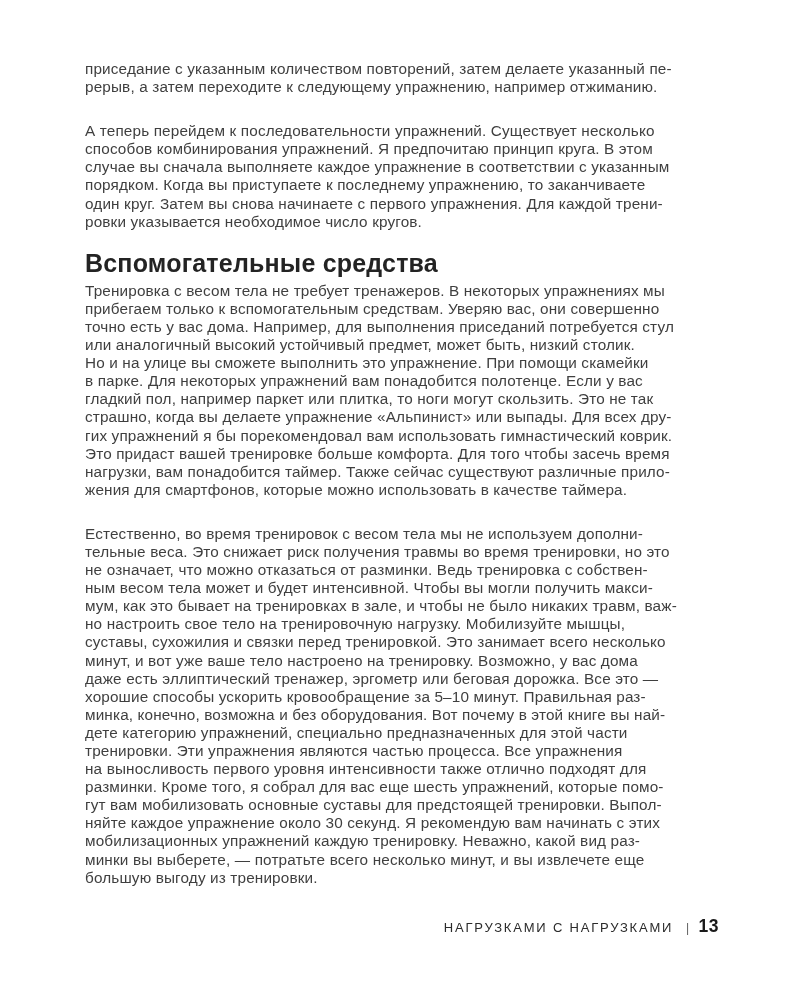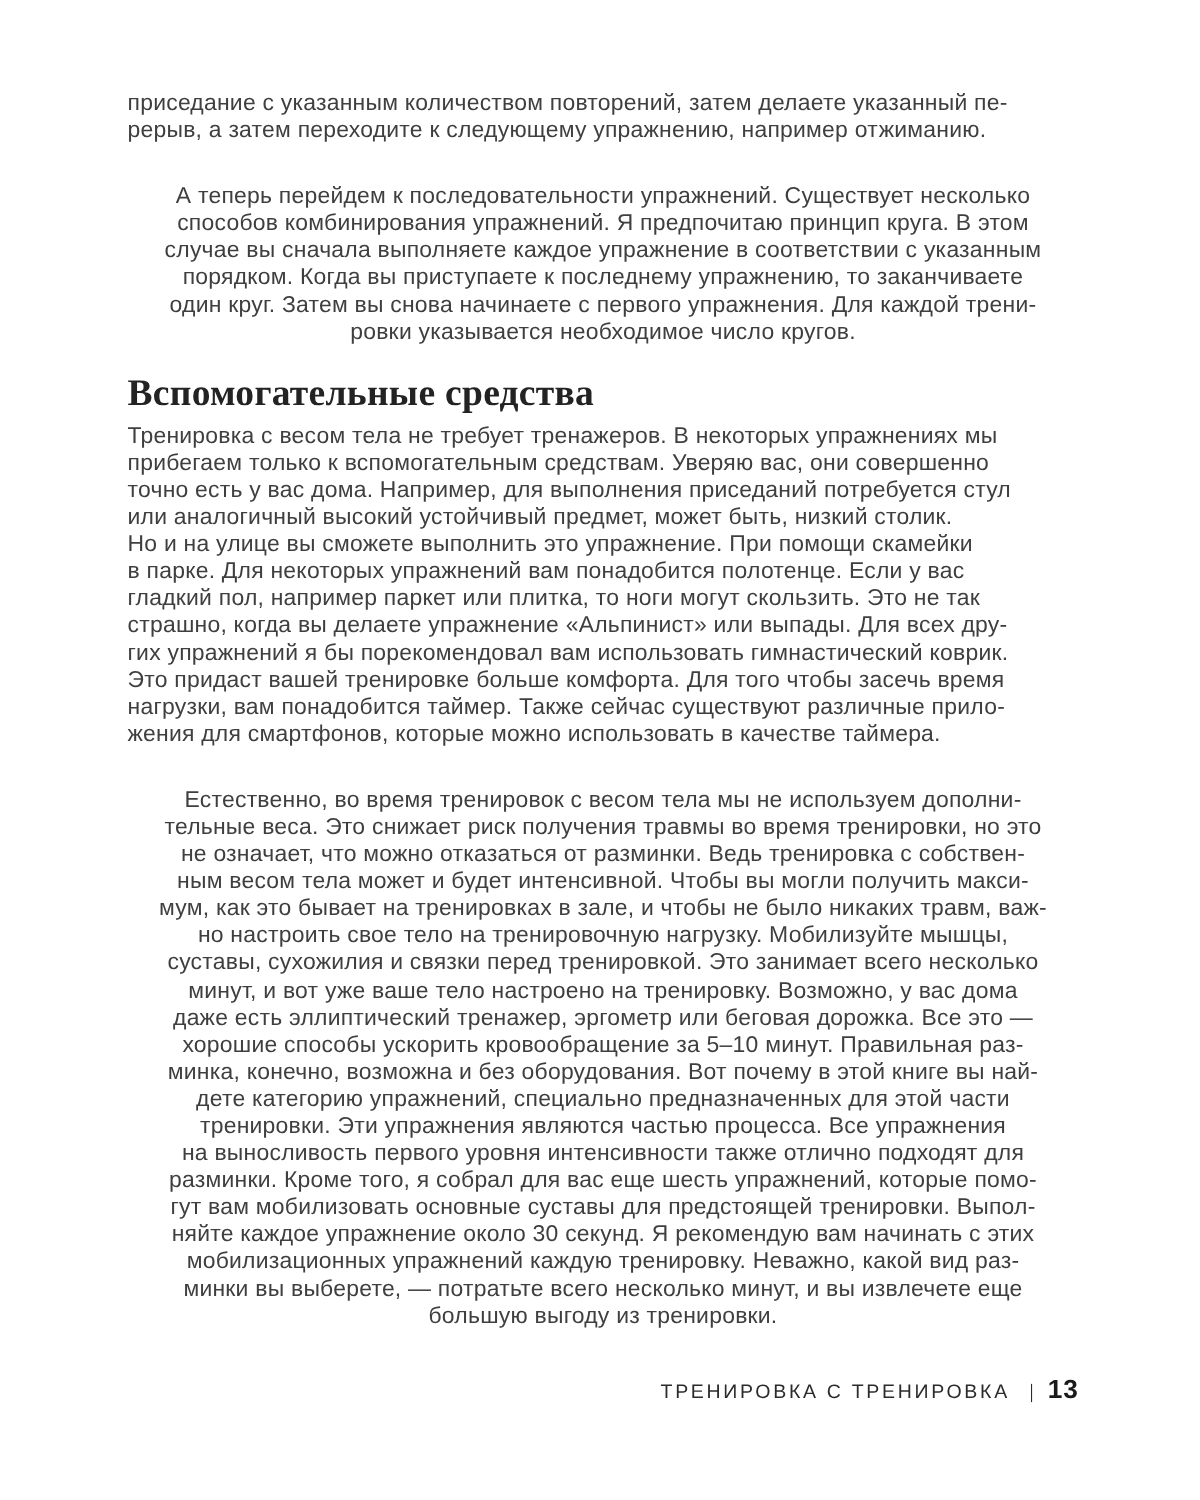--- a/index.html
+++ b/index.html
@@ -26,25 +26,24 @@
     font-family: "Liberation Sans", sans-serif;
     font-weight: 300;
     font-size: 15.3px;
     line-height: 18.1px;
     letter-spacing: 0.15px;
     color: #3f3f3f;
     white-space: pre-line;
   }
   .body-paragraph + .body-paragraph {
     margin-top: 26px;
-    text-align: center;
   }
   .section-heading {
     margin: 17px 0 4px 0;
-    font-family: Liberation Serif, serif;
+    font-family: Liberation Sans, sans-serif;
     font-weight: 700;
     font-size: 25px;
     line-height: 30px;
     letter-spacing: 0.2px;
     color: #232323;
   }
   .footer {
     position: absolute;
     left: 85px;
     top: 916px;
@@ -125,17 +124,17 @@
 разминки. Кроме того, я собрал для вас еще шесть упражнений, которые помо-
 гут вам мобилизовать основные суставы для предстоящей тренировки. Выпол-
 няйте каждое упражнение около 30 секунд. Я рекомендую вам начинать с этих
 мобилизационных упражнений каждую тренировку. Неважно, какой вид раз-
 минки вы выберете, — потратьте всего несколько минут, и вы извлечете еще
 большую выгоду из тренировки.</p>
 
   </main>
 
   <footer class="footer">
-    <span class="running-title">ТРЕНИРОВКА С ТРЕНИРОВКА</span>
+    <span class="running-title">НАГРУЗКАМИ С НАГРУЗКАМИ</span>
     <span class="footer-separator">|</span>
     <span class="page-number">13</span>
   </footer>
 </div>
 
 </body></html>

